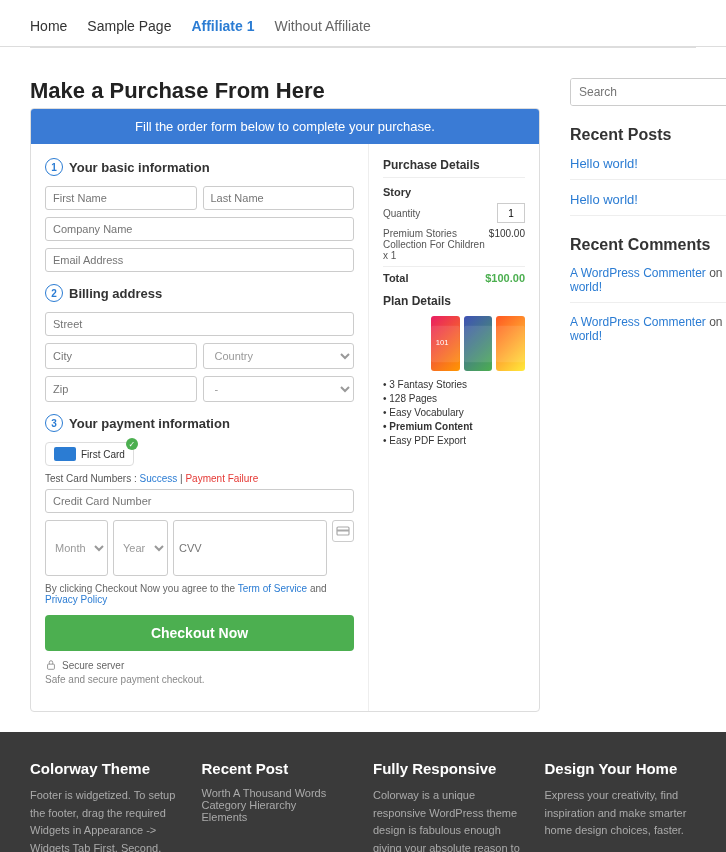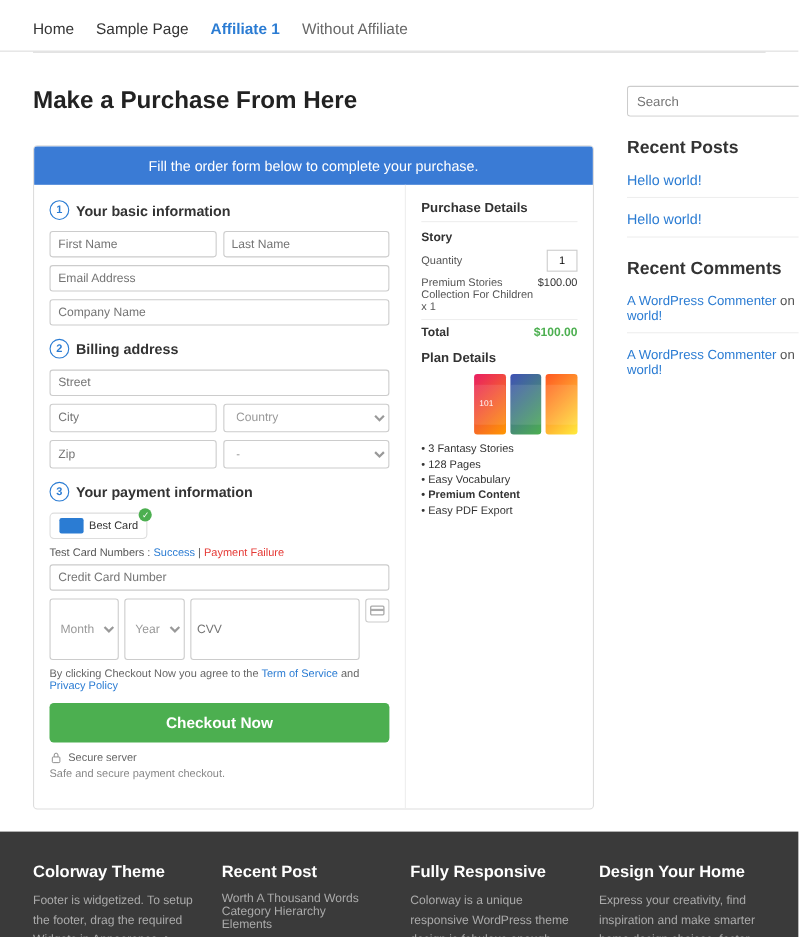--- a/index.html
+++ b/index.html
@@ -13,21 +13,21 @@
     .nav-link { text-decoration: none; color: #333; font-size: 14px; }
     .nav-link.affiliate { color: #2b7cd3; font-weight: bold; }
     .nav-link.no-affiliate { color: #666; }
 
     
     .main-content { display: flex; gap: 30px; padding: 30px 30px 20px; max-width: 726px; }
     .left-col { flex: 1; }
     .right-col { width: 200px; flex-shrink: 0; }
 
     
-    .page-title { font-size: 22px; font-weight: bold; color: #222; margin-bottom: 28px; }
+    .page-title { font-size: 22px; font-weight: bold; color: #222; margin-bottom: 4px; }
 
     
     .checkout-box { border: 1px solid #ddd; border-radius: 4px; overflow: hidden; }
     .checkout-header { background: #3a7bd5; color: #fff; text-align: center; padding: 10px; font-size: 13px; }
 
     .checkout-body { display: flex; }
     .checkout-left { flex: 1; padding: 14px; border-right: 1px solid #eee; }
     .checkout-right { width: 170px; padding: 14px; font-size: 12px; }
 
     
@@ -131,24 +131,24 @@
           <div class="form-section">
             <div class="section-header">
               <span class="section-num">1</span>
               <span>Your basic information</span>
             </div>
             <div class="form-row">
               <input class="form-input" type="text" placeholder="First Name" style="">
               <input class="form-input" type="text" placeholder="Last Name" style="">
             </div>
             <div class="form-row">
+              <input class="form-input" type="text" placeholder="Company Name" style="">
+            </div>
+            <div class="form-row">
               <input class="form-input" type="text" placeholder="Email Address" style="">
-            </div>
-            <div class="form-row">
-              <input class="form-input" type="text" placeholder="Company Name" style="">
             </div>
           </div>
 
           <div class="form-section">
             <div class="section-header">
               <span class="section-num">2</span>
               <span>Billing address</span>
             </div>
             <div class="form-row">
               <input class="form-input" type="text" placeholder="Street" style="">
@@ -167,21 +167,21 @@
             </div>
           </div>
 
           <div class="form-section">
             <div class="section-header">
               <span class="section-num">3</span>
               <span>Your payment information</span>
             </div>
             <div class="card-badge">
               <div class="card-icon"></div>
-              <span>Best Card</span>
+              <span>First Card</span>
               <div class="check-mark">✓</div>
             </div>
             <div class="test-card-text">
               <span>Test Card Numbers :</span>
               <a href="#" class="success-link">Success</a>
               <span> | </span>
               <a href="#" class="failure-link">Payment Failure</a>
             </div>
             <div class="form-row">
               <input class="form-input" type="text" placeholder="Credit Card Number" style="">

